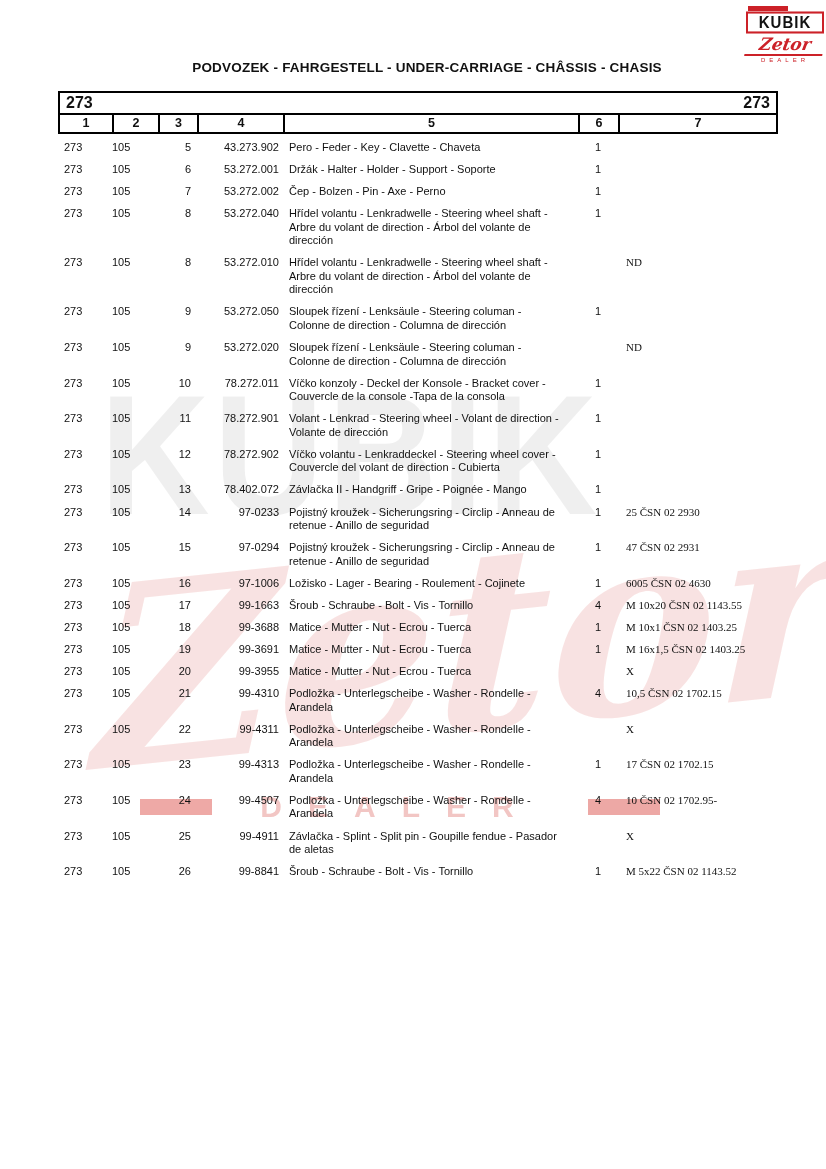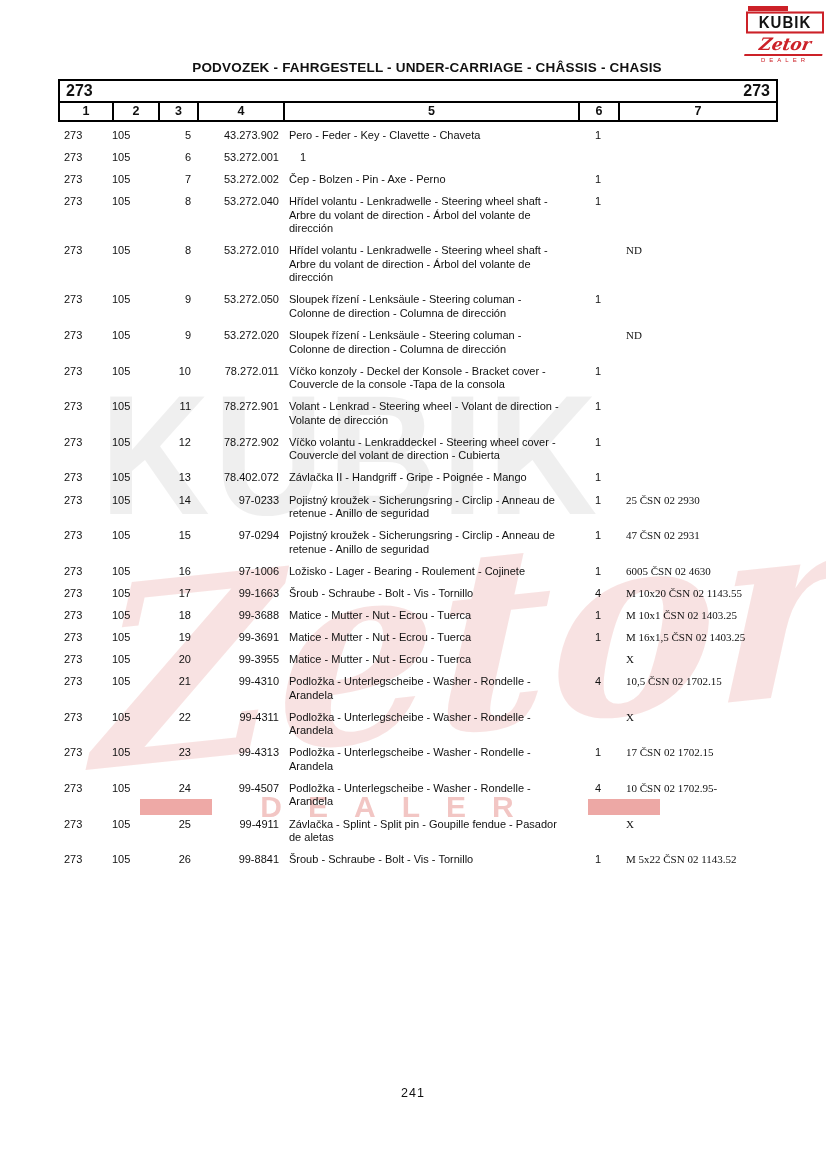--- a/index.html
+++ b/index.html
@@ -51,21 +51,21 @@
     border-bottom:2px solid #cc2128;margin-top:2px;
     transform:skewX(-10deg);
   }
   .lg-dealer{font-size:6px;letter-spacing:4px;color:#cc2128;margin-top:1px;}
   
   .title{
     position:absolute;top:60px;left:0;width:100%;z-index:1;
     text-align:center;font-weight:bold;font-size:13.5px;letter-spacing:0.2px;margin-left:14px;
   }
   
-  .tablewrap{position:absolute;left:58px;top:79px;width:720px;z-index:1;}
+  .tablewrap{position:absolute;left:58px;top:91px;width:720px;z-index:1;}
   .boxrow{
     border:2px solid #000;
     display:flex;justify-content:space-between;align-items:center;
     font-weight:bold;font-size:16px;
     height:24px;padding:0 6px;
     box-sizing:border-box;
   }
   .headrow{
     display:flex;
     border-left:2px solid #000;border-right:2px solid #000;border-bottom:2px solid #000;
@@ -141,20 +141,21 @@
           <div class="td td4">43.273.902</div>
           <div class="td td5"><b>Pero</b> - Feder - Key - Clavette - Chaveta</div>
           <div class="td td6">1</div>
           <div class="td td7"></div>
         </div>
         <div class="trow">
           <div class="td td1">273</div>
           <div class="td td2">105</div>
           <div class="td td3">6</div>
           <div class="td td4">53.272.001</div>
+          <div class="td td5"><b>Držák</b> - Halter - Holder - Support - Soporte</div>
           <div class="td td6">1</div>
           <div class="td td7"></div>
         </div>
         <div class="trow">
           <div class="td td1">273</div>
           <div class="td td2">105</div>
           <div class="td td3">7</div>
           <div class="td td4">53.272.002</div>
           <div class="td td5"><b>Čep</b> - Bolzen - Pin - Axe - Perno</div>
           <div class="td td6">1</div>
@@ -345,15 +346,14 @@
           <div class="td td2">105</div>
           <div class="td td3">26</div>
           <div class="td td4">99-8841</div>
           <div class="td td5"><b>Šroub</b> - Schraube - Bolt - Vis - Tornillo</div>
           <div class="td td6">1</div>
           <div class="td td7">M 5x22 ČSN 02 1143.52</div>
         </div>
       </div>
   </div>
 
-  <div class="pagenum">241</div>
 
 </div>
 
 </body></html>

